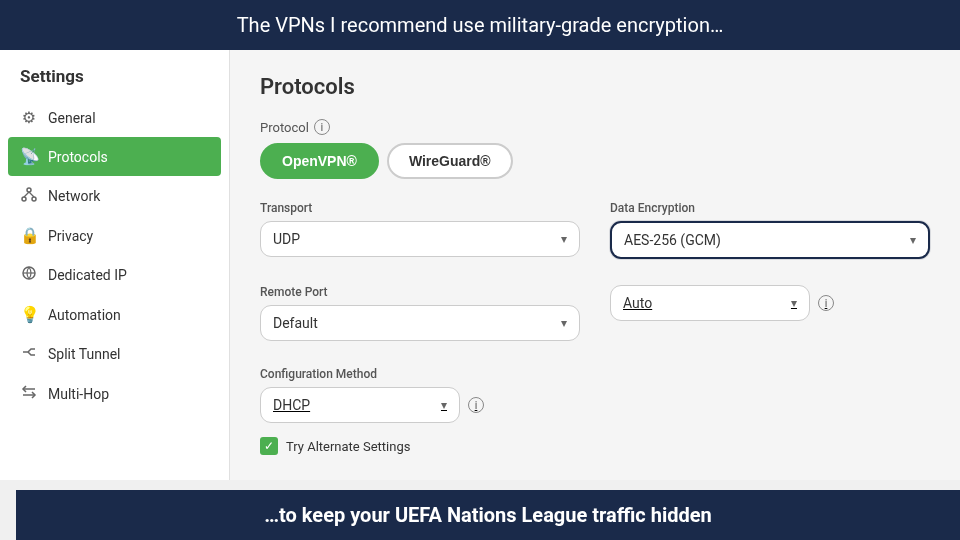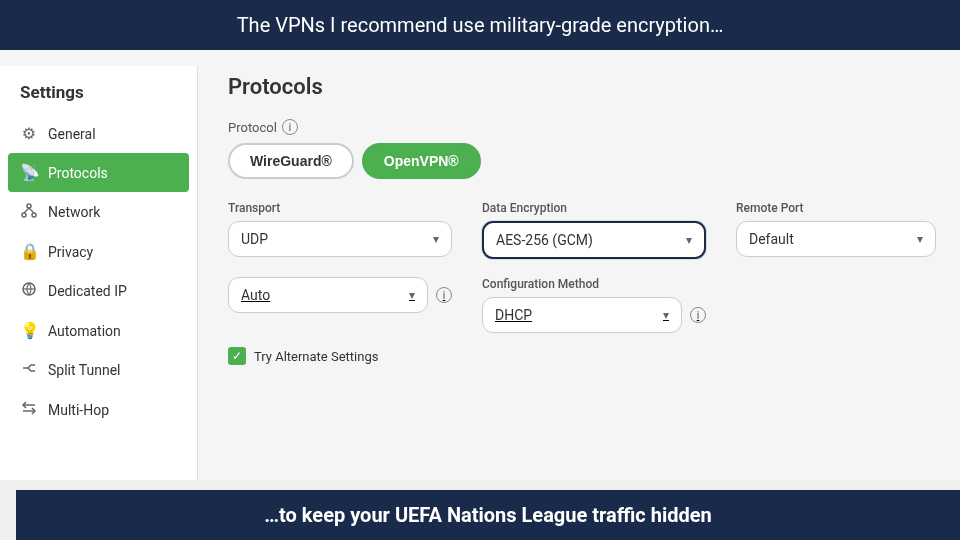--- a/index.html
+++ b/index.html
@@ -36,26 +36,25 @@
     }
 
     .main-area {
       display: flex;
       height: 430px;
       background: #f5f5f5;
     }
 
     
     .sidebar {
-      width: 198px;
+      width: 230px;
       background: #fff;
       border-right: 1px solid #e0e0e0;
       padding: 16px 0;
       flex-shrink: 0;
-      margin-top: 16px;
     }
 
     .sidebar-title {
       font-size: 17px;
       font-weight: 700;
       color: #333;
       padding: 0 20px 12px 20px;
     }
 
     .sidebar-item {
@@ -147,22 +146,22 @@
     }
 
     .proto-btn.unselected {
       background: #fff;
       color: #333;
       border: 2px solid #ccc;
     }
 
     .form-grid {
       display: grid;
-      grid-template-columns: 1fr 1fr 1fr;
-      gap: 18px 30px;
+      grid-template-columns: 1fr 1fr;
+      gap: 26px 30px;
     }
 
     .form-group {
       display: flex;
       flex-direction: column;
       gap: 6px;
     }
 
     .form-label {
       font-size: 12px;
@@ -311,22 +310,22 @@
   <div class="content">
 
     <div class="page-title">Protocols</div>
 
     <div class="section-label">
       <span>Protocol</span>
       <span class="info-icon">i</span>
     </div>
 
     <div class="protocol-buttons">
+      <button class="proto-btn selected">OpenVPN®</button>
       <button class="proto-btn unselected">WireGuard®</button>
-      <button class="proto-btn selected">OpenVPN®</button>
     </div>
 
     <div class="form-grid">
 
       <div class="form-group">
         <div class="form-label">Transport</div>
         <div class="select-box">
           <span>UDP</span>
           <span class="chevron-icon">▾</span>
         </div>

